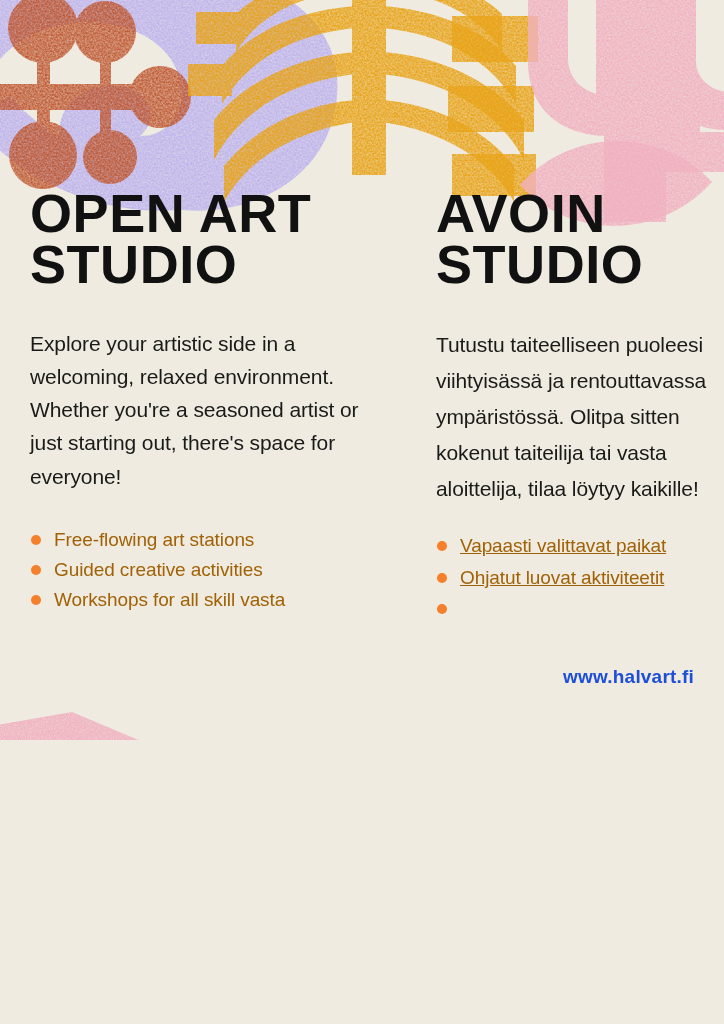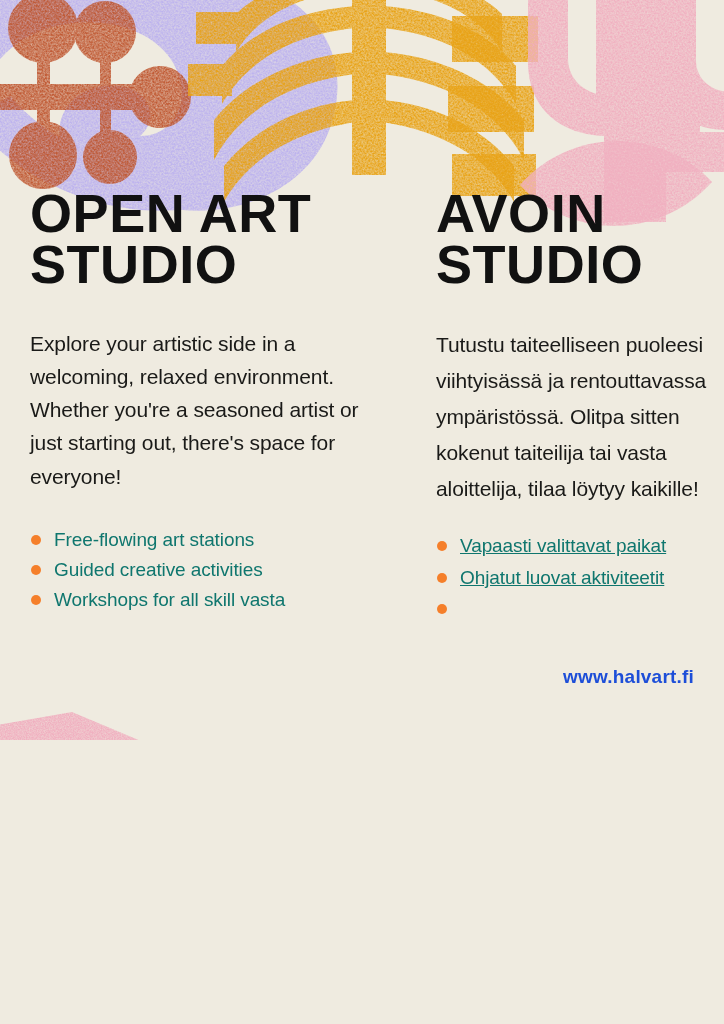--- a/index.html
+++ b/index.html
@@ -51,21 +51,21 @@
 
   ul.bullets{
     list-style:none;
     margin:0;padding:0;
   }
   .col-en ul.bullets{margin-top:34px;}
   .col-fi ul.bullets{margin-top:26px;}
   ul.bullets li{
     position:relative;
     padding-left:24px;
-    color:#0f766e;
+    color:#a16207;
     font-size:19px;
     line-height:1.33;
     margin-bottom:5px;
     letter-spacing:-0.1px;
   }
   .col-fi ul.bullets li{margin-bottom:6px;text-decoration:underline;}
   ul.bullets li .dot{
     position:absolute;left:1px;top:8px;
     width:10px;height:10px;border-radius:50%;
     background:#F57F2A;

